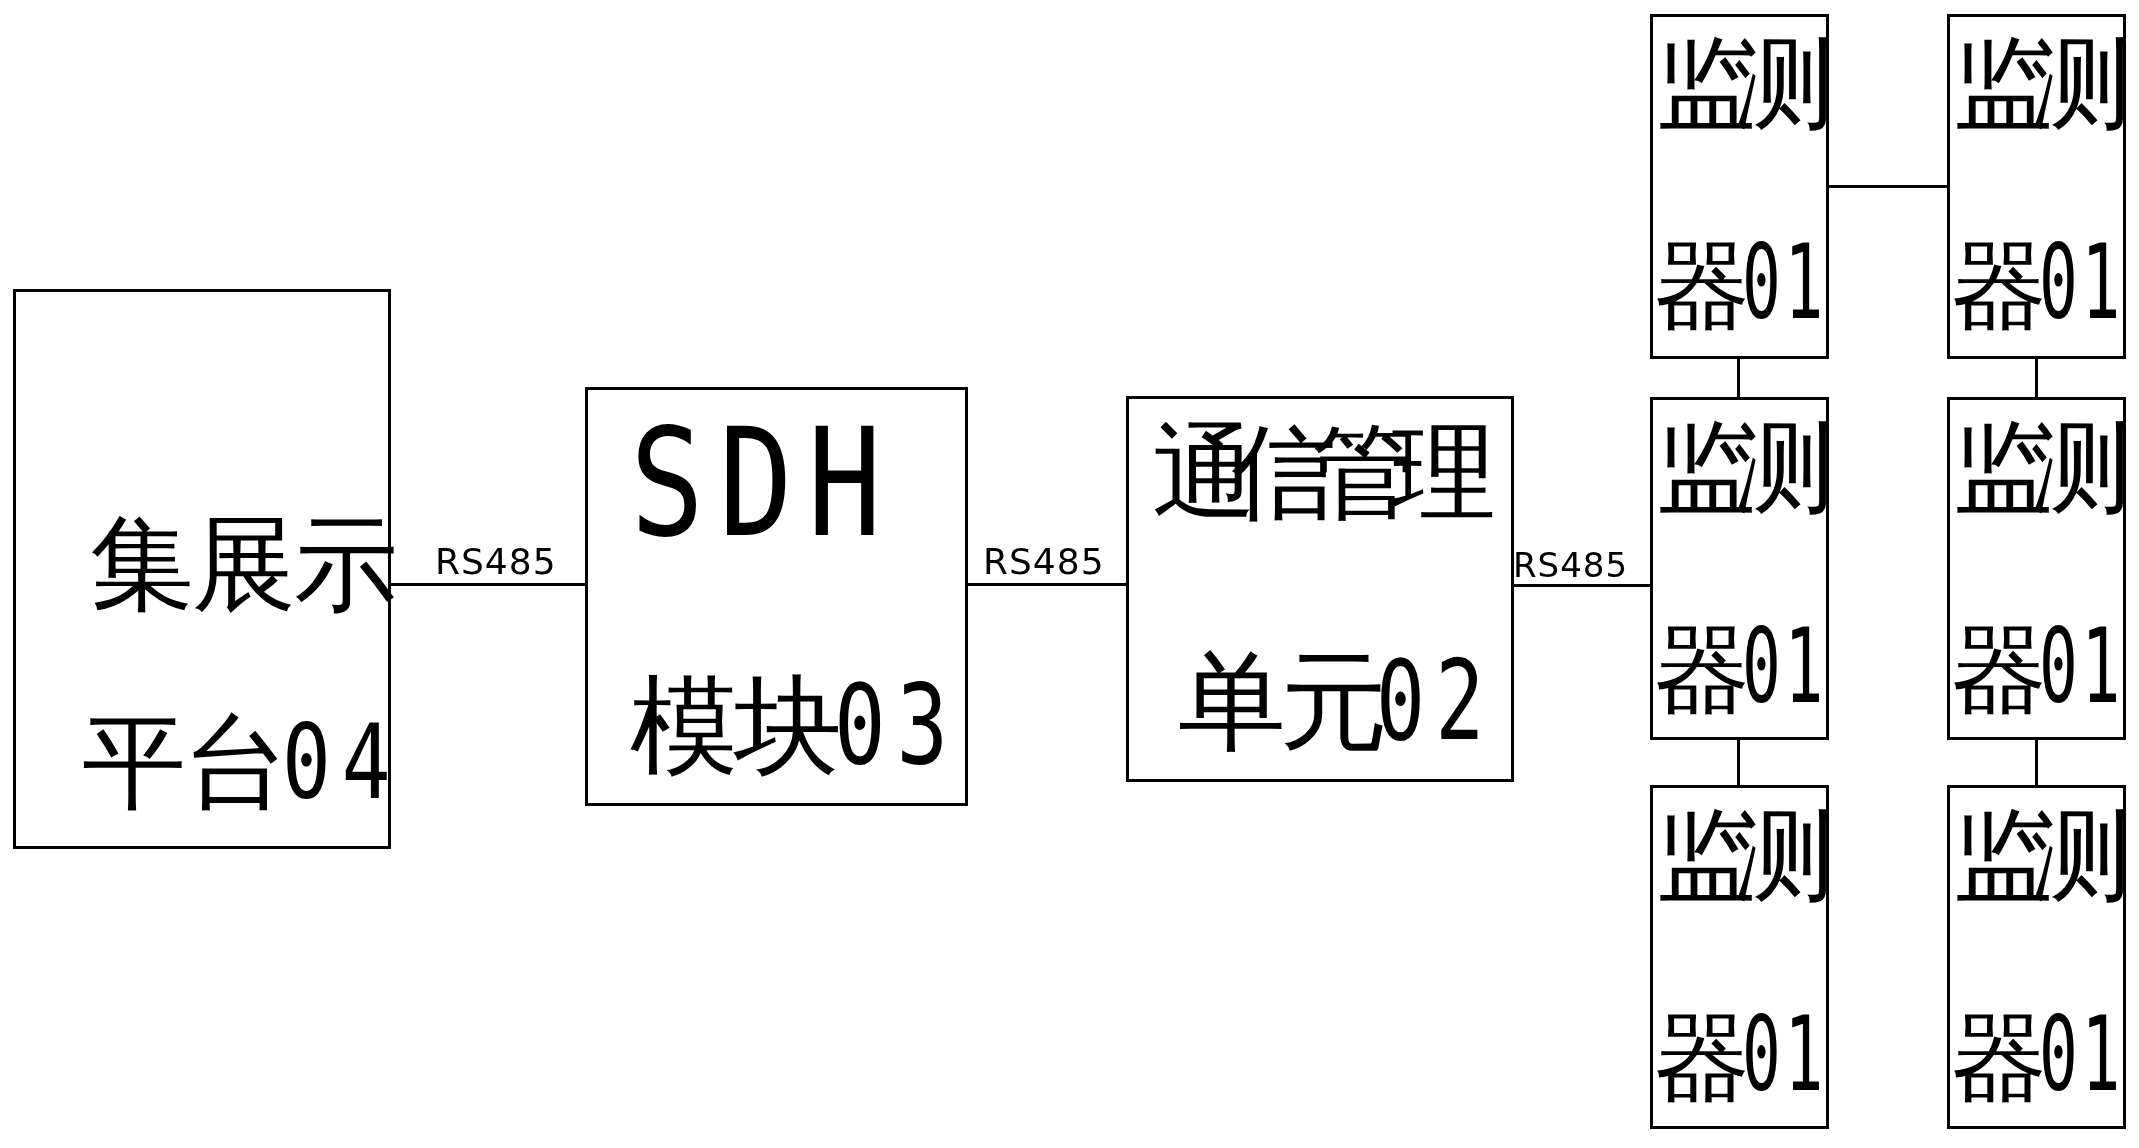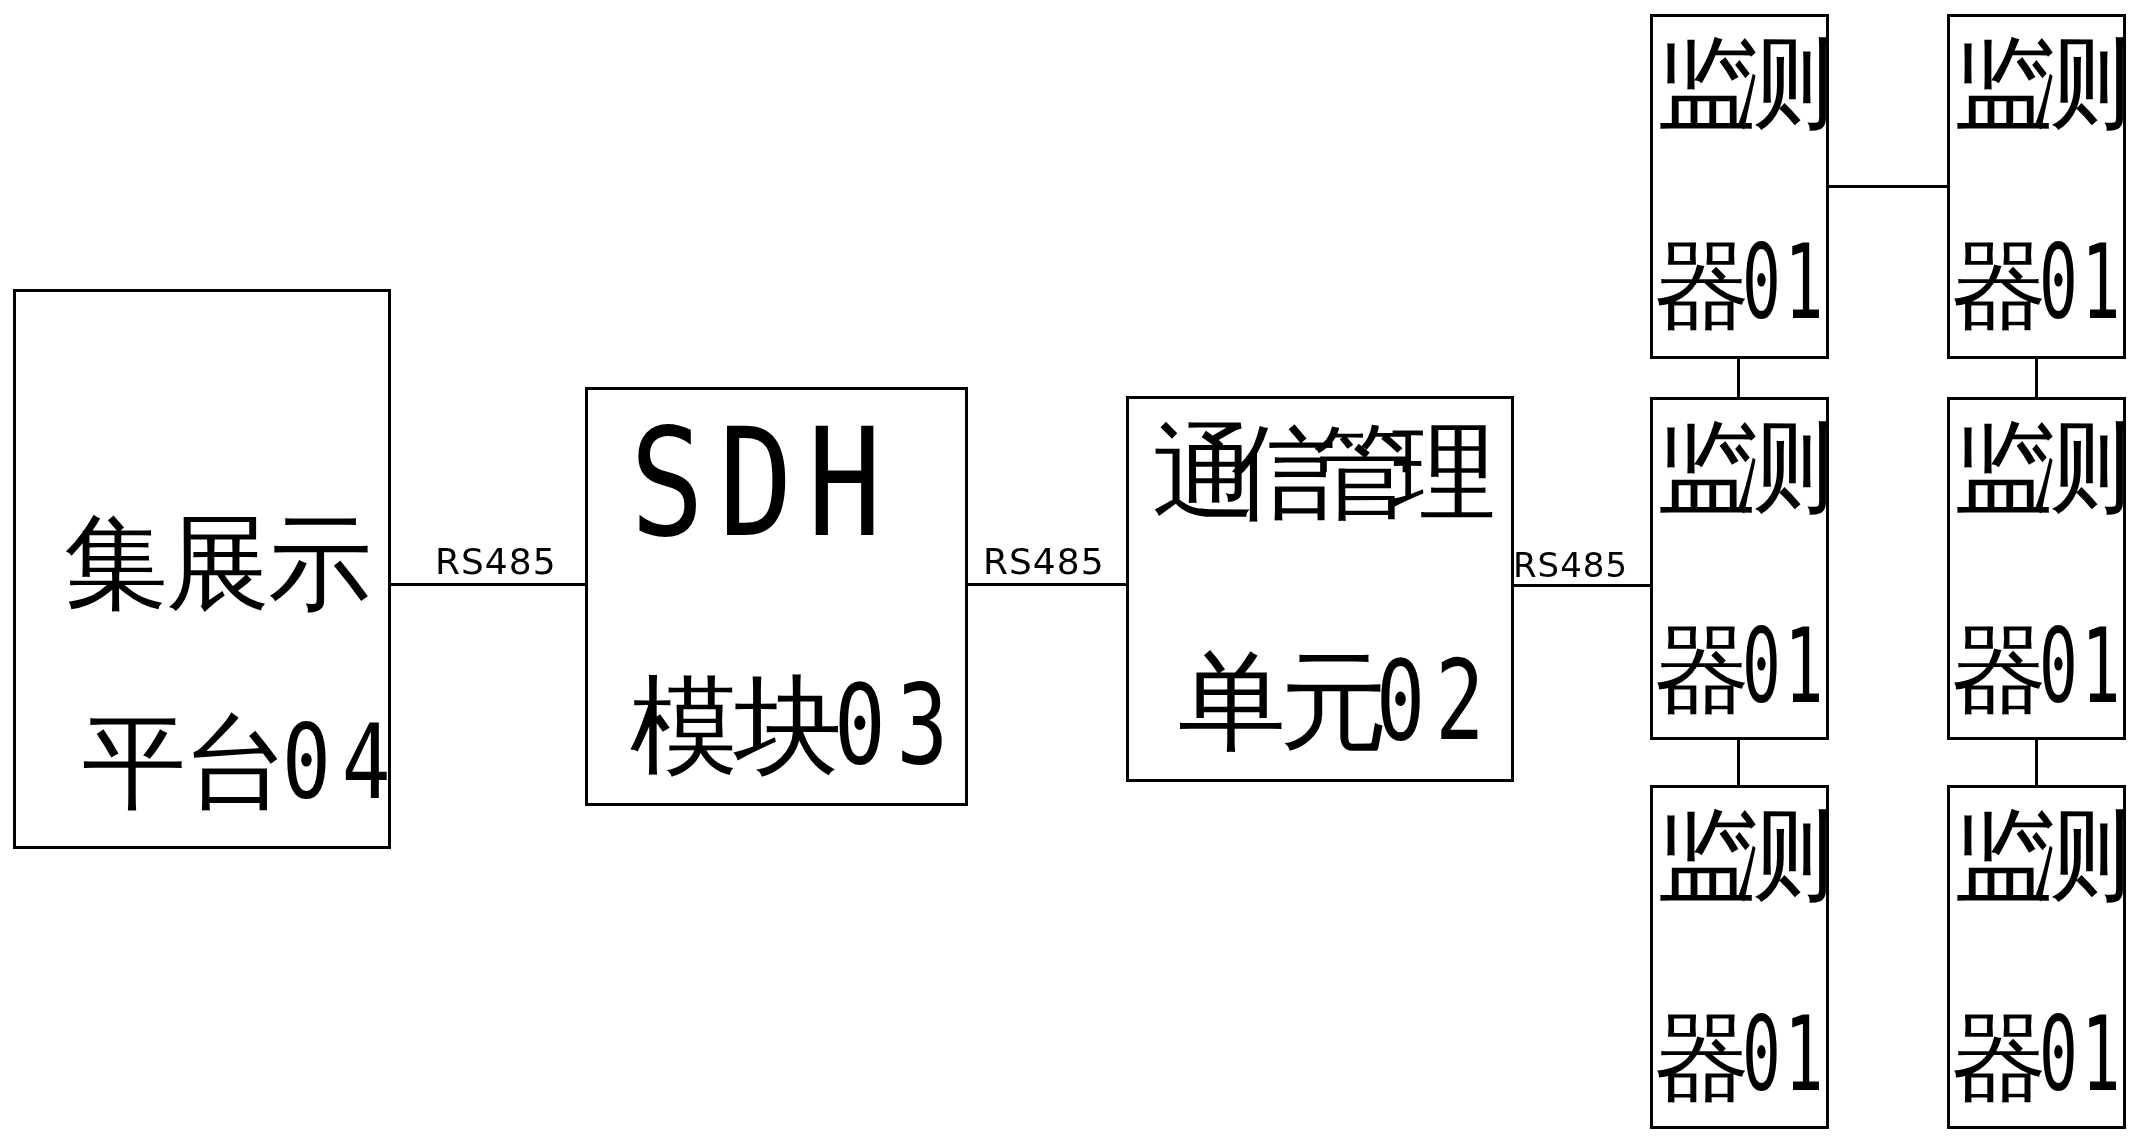--- a/index.html
+++ b/index.html
@@ -70,21 +70,21 @@
     display: inline-block;
     transform-origin: left bottom;
   }
 </style>
 </head>
 <body>
 
 <div class="canvas">
 
   <div class="box" style="left:13px; top:289px; width:378px; height:560px;"></div>
-  <div class="txt cjk" style="left:64px; top:512px; font-size:104px; letter-spacing:-2px;font-family:Liberation Serif, serif;">集展示</div>
+  <div class="txt cjk" style="left:90px; top:512px; font-size:104px; letter-spacing:-2px;">集展示</div>
   <div class="row" style="left:82px; top:694px; height:120px;">
     <span class="han" style="font-size:104px; letter-spacing:-2px;">平台</span>
     <span class="num" style="font-size:104px; letter-spacing:14px; transform:scaleX(0.78); margin-left:-4px;">04</span>
   </div>
 
   <div class="line hline" style="left:390px; top:583px; width:196px;"></div>
   <div class="txt bus-label" style="left:435px; top:528px;">RS485</div>
 
   <div class="box" style="left:585px; top:387px; width:383px; height:419px;"></div>
   <div class="txt latin-big" style="left:630px; top:408px; font-size:150px; letter-spacing:18px; transform:scaleX(0.82); transform-origin:left top;">SDH</div>

